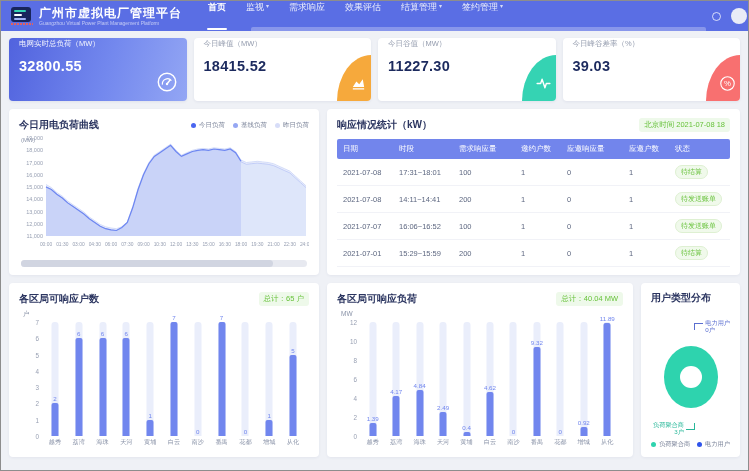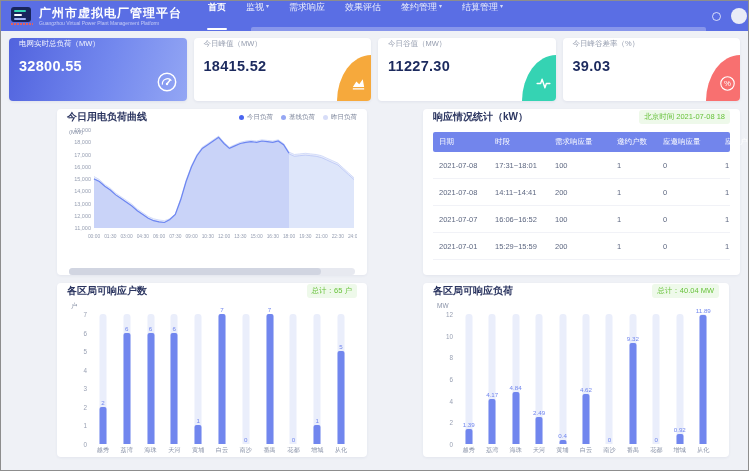--- a/index.html
+++ b/index.html
@@ -39,21 +39,21 @@
   .kpi-value { font-size:14.5px; font-weight:bold; color:#1c2a5e; margin-top:9px; letter-spacing:.3px; }
   .kpi-card.primary .kpi-value { color:#fff; }
   .kpi-gauge { position:absolute; right:9px; bottom:8px; width:22px; height:22px; }
   .kpi-gauge svg { width:100%; height:100%; }
   .kpi-wedge { position:absolute; right:0; bottom:0; width:34px; height:46px; border-top-left-radius:100%; }
   .wedge-ic { position:absolute; right:4px; bottom:9px; width:17px; height:17px; }
   .wedge-ic svg { width:100%; height:100%; }
   
   .mid-row { display:flex; gap:8px; margin:8px 8px 0; height:166px; }
   .bot-row { display:flex; gap:8px; margin:8px 8px 8px; height:174px; }
-  .card { background:#fff; border-radius:4px; padding:0 10px; box-shadow:0 1px 3px rgba(31,45,97,.06); display:flex; flex-direction:column; min-width:0;margin-left:48px; }
+  .card { background:#fff; border-radius:4px; padding:8px 10px; box-shadow:0 1px 3px rgba(31,45,97,.06); display:flex; flex-direction:column; min-width:0; }
   .card-head { display:flex; align-items:center; justify-content:space-between; height:16px; }
   .card-title { font-size:10px; font-weight:bold; color:#2b3560; white-space:nowrap; }
   .badge-green { background:#eef9ea; color:#67c23a; font-size:7.5px; padding:2px 5px; border-radius:3px; white-space:nowrap; overflow:hidden; }
   
   .load-card { width:310px; flex:none; }
   .legend { display:flex; gap:8px; align-items:center; }
   .legend-item { display:flex; align-items:center; gap:3px; font-size:6.5px; color:#7a8399; }
   .legend-dot { width:5px; height:5px; border-radius:50%; }
   .dz-track { height:7px; background:#e7e9f0; border-radius:4px; margin:3px 2px 0; position:relative; }
   .dz-fill { position:absolute; left:0; top:0; height:100%; width:88%; background:#d1d5e1; border-radius:4px; }
@@ -117,25 +117,25 @@
           <span>监视</span>
           <span class="caret">▾</span>
         </div>
         <div class="nav-item">
           <span>需求响应</span>
         </div>
         <div class="nav-item">
           <span>效果评估</span>
         </div>
         <div class="nav-item">
+          <span>结算管理</span>
+          <span class="caret">▾</span>
+        </div>
+        <div class="nav-item">
           <span>签约管理</span>
-          <span class="caret">▾</span>
-        </div>
-        <div class="nav-item">
-          <span>结算管理</span>
           <span class="caret">▾</span>
         </div>
       </div>
     <div class="nav-strip"></div>
     <div class="nav-right">
       <div class="bell"></div>
       <div class="avatar"></div>
     </div>
   </div>
 

